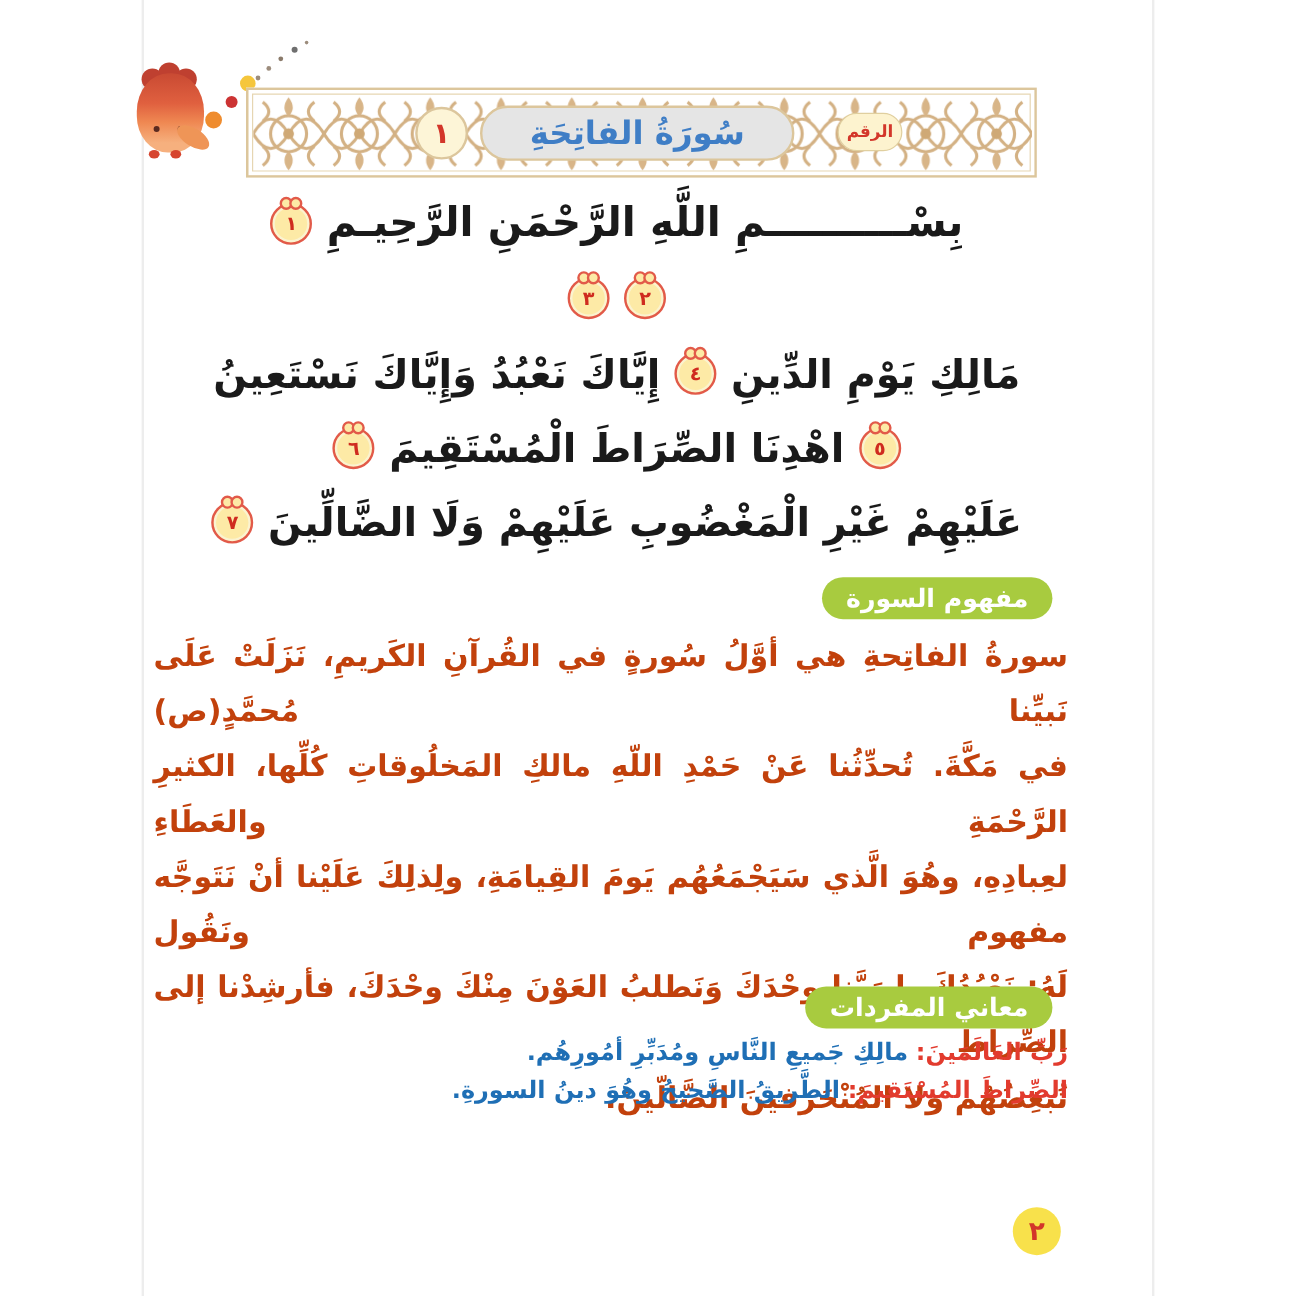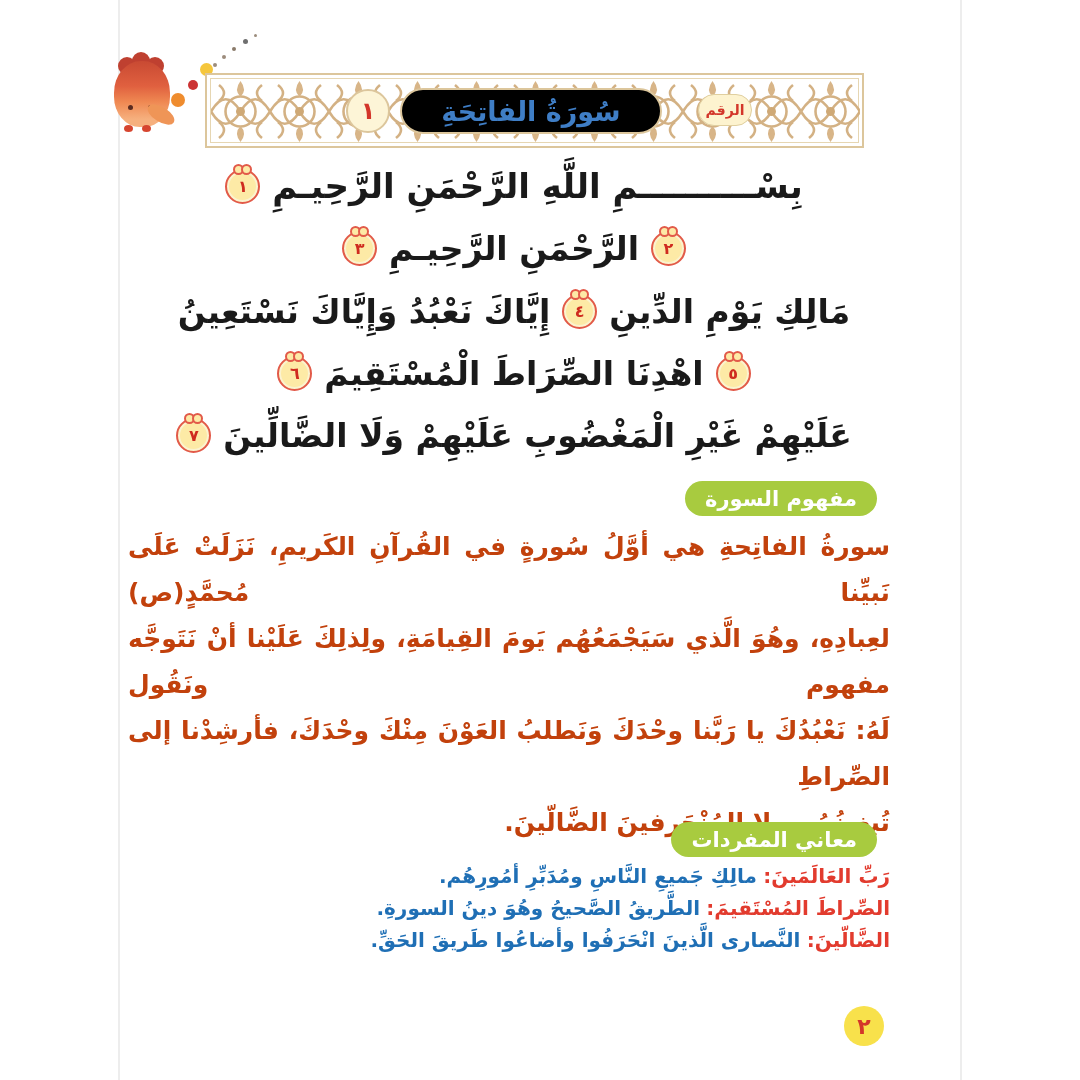--- a/index.html
+++ b/index.html
@@ -8,21 +8,21 @@
 
   
   .page-edge{position:absolute;top:0;bottom:0;width:2px;background:#ededed;}
 
   
   .band{position:absolute;left:205px;top:73px;width:659px;height:75px;
         border:2px solid #dcc69c;background:#fff;box-sizing:border-box;
         box-shadow:inset 0 0 0 3px #ffffff, inset 0 0 0 4px #e6d6b2;}
   .band svg{position:absolute;left:4px;top:4px;}
   .cartouche{position:absolute;left:193px;top:13px;width:262px;height:46px;
-        background:#000000;border:2px solid #dcc69c;border-radius:23px;box-sizing:border-box;
+        background:#e5e5e5;border:2px solid #dcc69c;border-radius:23px;box-sizing:border-box;
         display:flex;align-items:center;justify-content:center;}
   .cartouche .title{color:#3f7ec6;font-size:27px;font-weight:bold;}
   .num-circle{position:absolute;left:139px;top:14px;width:44px;height:44px;border-radius:50%;
         background:#fdf5d7;border:2px solid #dcc69c;box-sizing:border-box;
         display:flex;align-items:center;justify-content:center;
         color:#d3362a;font-size:24px;font-weight:bold;}
   .num-label{position:absolute;left:491px;top:19px;width:54px;height:32px;border-radius:16px;
         background:#fdf3cf;border:1px solid #e0cf9f;box-sizing:border-box;
         display:flex;align-items:center;justify-content:center;
         color:#d3362a;font-size:14px;font-weight:bold;}
@@ -133,21 +133,20 @@
   </div>
 </div>
 
 <div class="qline basmala" style="top:156px;">
   <span>بِسْــــــــــمِ اللَّهِ الرَّحْمَنِ الرَّحِيـمِ</span>
   <span class="ayah-marker">١</span>
 </div>
 
 <div class="qline" style="top:218px;">
   <span class="ayah-marker">٢</span>
-  <span>الرَّحْمَنِ الرَّحِيـمِ</span>
   <span class="ayah-marker">٣</span>
 </div>
 <div class="qline" style="top:281px;">
   <span>مَالِكِ يَوْمِ الدِّينِ</span>
   <span class="ayah-marker">٤</span>
   <span>إِيَّاكَ نَعْبُدُ وَإِيَّاكَ نَسْتَعِينُ</span>
 </div>
 <div class="qline" style="top:343px;">
   <span class="ayah-marker">٥</span>
   <span>اهْدِنَا الصِّرَاطَ الْمُسْتَقِيمَ</span>
@@ -156,38 +155,35 @@
 <div class="qline" style="top:405px;">
   <span>عَلَيْهِمْ غَيْرِ الْمَغْضُوبِ عَلَيْهِمْ وَلَا الضَّالِّينَ</span>
   <span class="ayah-marker">٧</span>
 </div>
 
 <div class="badge" style="top:481px;">
   <span>مفهوم السورة</span>
 </div>
 <div class="concept">
   <div class="cline">سورةُ الفاتِحةِ هي أوَّلُ سُورةٍ في القُرآنِ الكَريمِ، نَزَلَتْ عَلَى نَبيِّنا مُحمَّدٍ(ص)</div>
+  <div class="cline">في مَكَّةَ. تُحدِّثُنا عَنْ حَمْدِ اللّهِ مالكِ المَخلُوقاتِ كُلِّها، الكثيرِ الرَّحْمَةِ والعَطَاءِ</div>
   <div class="cline">لعِبادِهِ، وهُوَ الَّذي سَيَجْمَعُهُم يَومَ القِيامَةِ، ولِذلِكَ عَلَيْنا أنْ نَتَوجَّه مفهوم ونَقُول</div>
   <div class="cline">لَهُ: نَعْبُدُكَ يا رَبَّنا وحْدَكَ وَنَطلبُ العَوْنَ مِنْكَ وحْدَكَ، فأرشِدْنا إلى الصِّراطِ</div>
   <div class="cline last">تُبغِضُهُم ولا المُنْحَرفينَ الضَّالّينَ.</div>
 </div>
 
 <div class="badge" style="top:822px;">
   <span>معاني المفردات</span>
 </div>
 <div class="vocab">
   <div class="vrow">
     <span class="term">رَبِّ العَالَمَينَ:</span>
     <span class="def">مالِكِ جَميعِ النَّاسِ ومُدَبِّرِ أمُورِهُم.</span>
   </div>
   <div class="vrow">
     <span class="term">الصِّراطَ المُسْتَقيمَ:</span>
     <span class="def">الطَّريقُ الصَّحيحُ وهُوَ دينُ السورةِ.</span>
   </div>
-  <div class="vrow">
-    <span class="term">الضَّالّينَ:</span>
-    <span class="def">النَّصارى الَّذينَ انْحَرَفُوا وأضاعُوا طَريقَ الحَقِّ.</span>
-  </div>
 </div>
 
 <div class="page-num">
   <span>٢</span>
 </div>
 
 </body></html>

